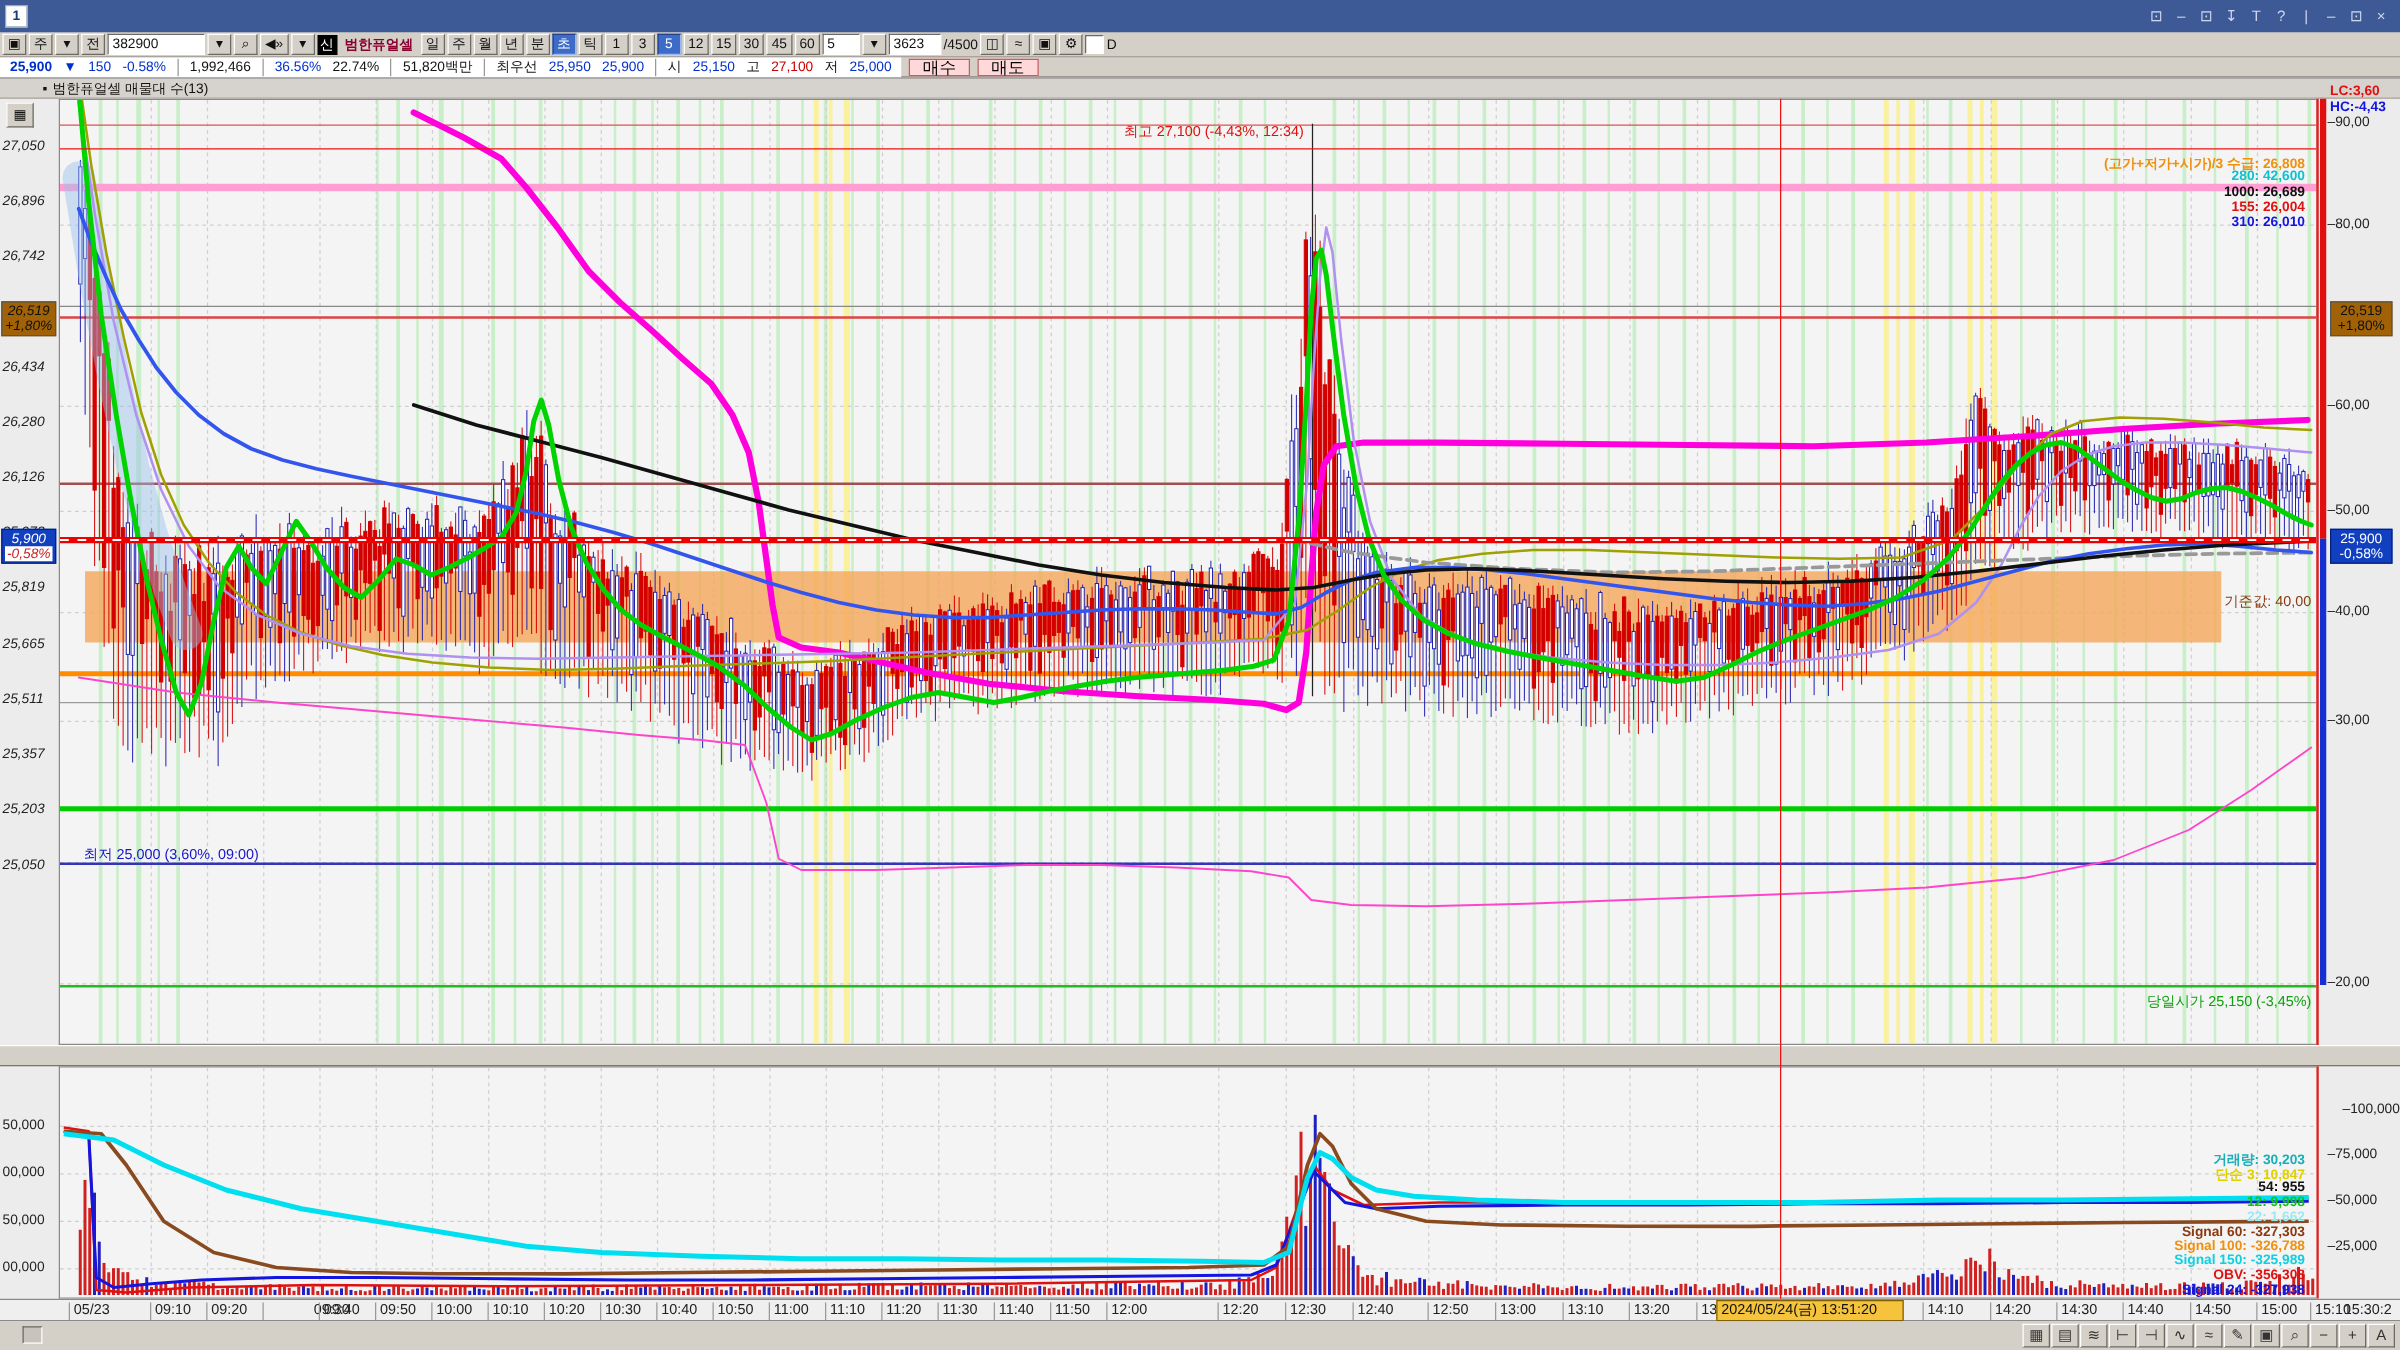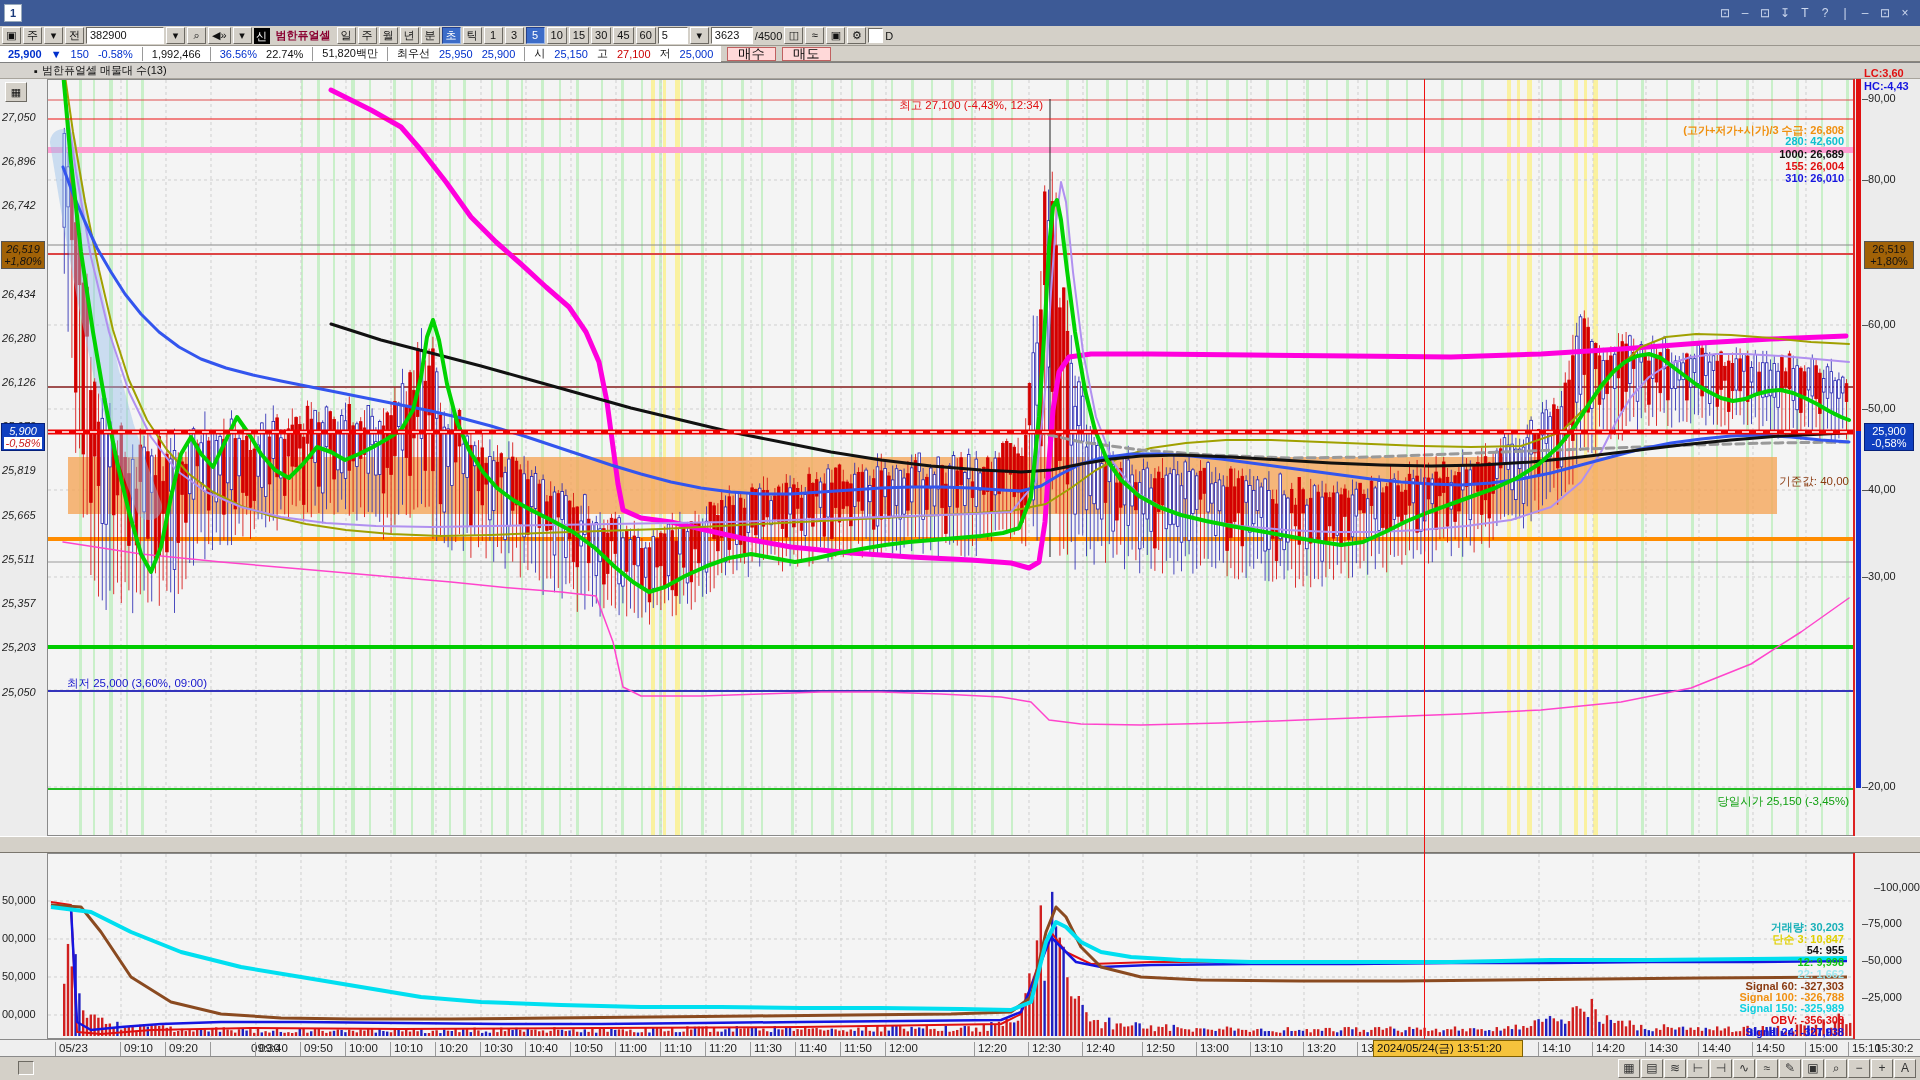--- a/index.html
+++ b/index.html
@@ -101,21 +101,21 @@
     <div class="tbtn">일</div>
     <div class="tbtn">주</div>
     <div class="tbtn">월</div>
     <div class="tbtn">년</div>
     <div class="tbtn">분</div>
     <div class="tbtn sel">초</div>
     <div class="tbtn">틱</div>
     <div class="tbtn">1</div>
     <div class="tbtn">3</div>
     <div class="tbtn sel">5</div>
-    <div class="tbtn">10</div>
+    <div class="tbtn">12</div>
     <div class="tbtn">15</div>
     <div class="tbtn">30</div>
     <div class="tbtn">45</div>
     <div class="tbtn">60</div>
     <div class="tinput" style="width: 30px;">5</div>
     <div class="tbtn">▾</div>
     <div class="tinput" style="width: 42px;">3623</div>
     <span>/4500</span>
     <div class="tbtn">◫</div>
     <div class="tbtn">≈</div>

